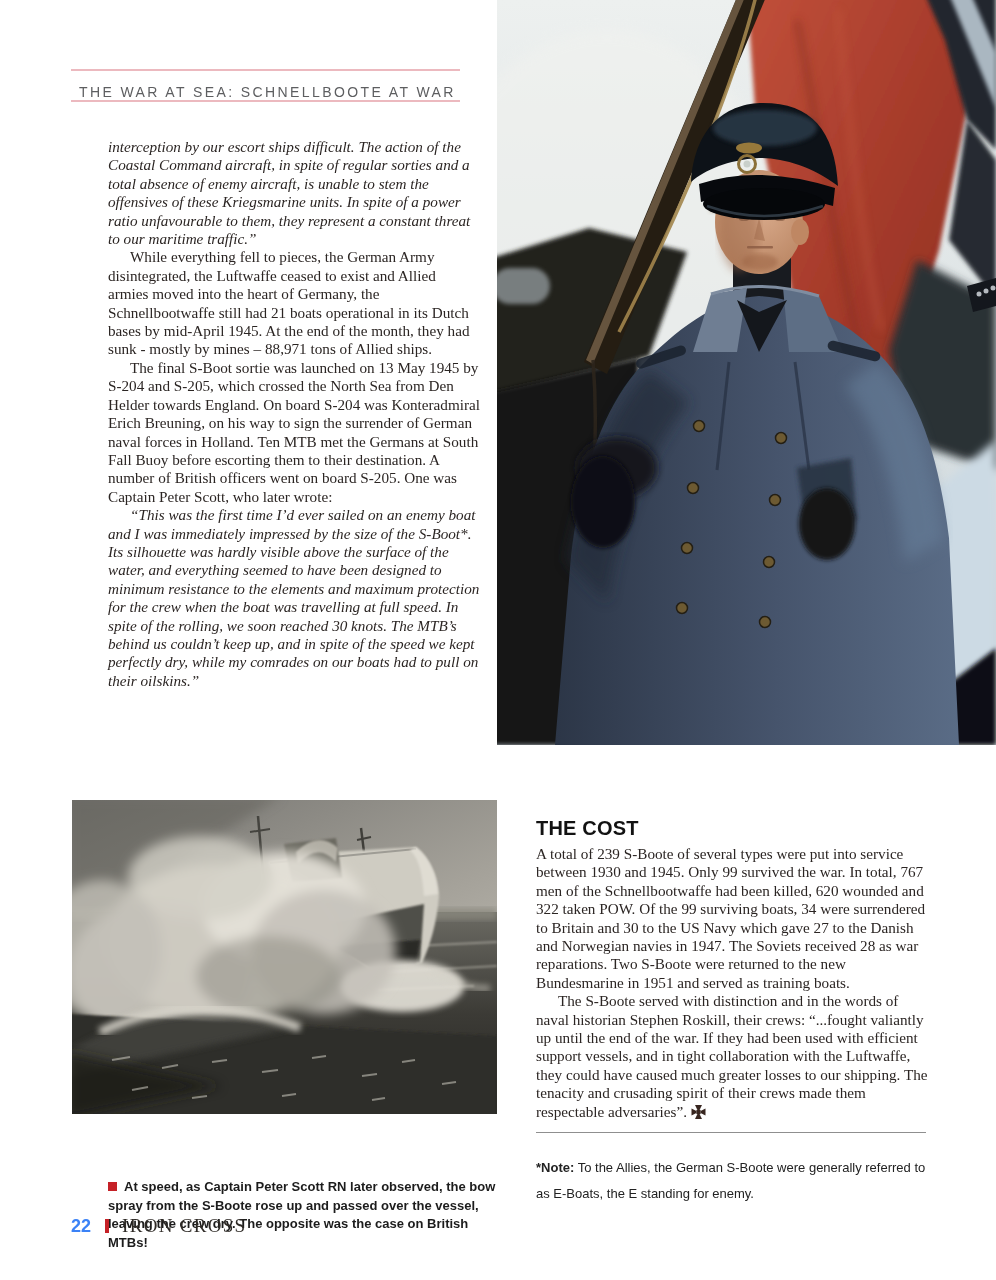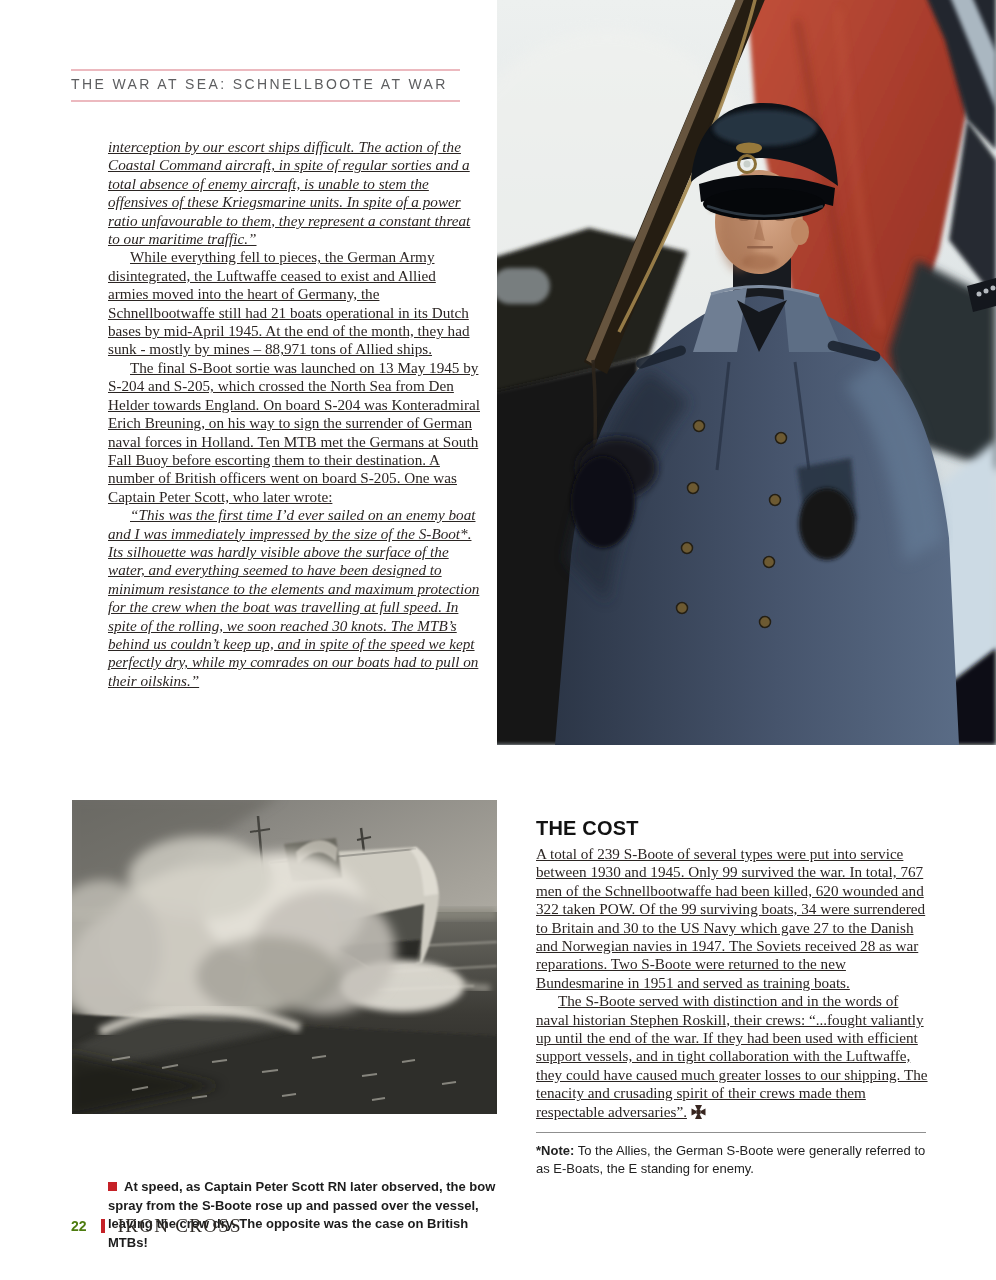--- a/index.html
+++ b/index.html
@@ -4,28 +4,28 @@
 <style>
   html,body { margin:0; padding:0; background:#ffffff; }
   .page {
     position:relative; width:996px; height:1280px; background:#ffffff;
     font-family:"Liberation Serif", serif; color:#2b2523; overflow:hidden;
   }
   
   .kicker-rule { position:absolute; left:71px; width:389px; height:2px; background:#ecb9bf; }
   .kicker-rule.top { top:69px; } .kicker-rule.bottom { top:100px; }
   .kicker {
-    position:absolute; left:71px; top:76px; margin:0;
+    position:absolute; left:71px; top:76px; margin:8px;
     font-family:"Liberation Sans", sans-serif; font-weight:400;
     font-size:14px; letter-spacing:2.4px; color:#5d5e60; white-space:nowrap;
   }
   
   .left-col  { position:absolute; left:108px; top:138px; width:372px; }
   .right-col { position:absolute; left:536px; top:797px; width:396px;margin-top:20px; }
-  .body { margin:0; font-size:15.2px; line-height:18.4px; color:#2b2523;text-decoration:underline; }
+  .body { margin:0; font-size:15.2px; line-height:18.4px; color:#2b2523; }
   .body.indent { text-indent:22px; }
   .body.italic { font-style:italic; }
   .cost-heading {
     margin:0 0 5px 0; font-family:"Liberation Sans", sans-serif;
     font-size:20px; font-weight:700; color:#121212; letter-spacing:0.2px;
   }
   
   figure { margin:0; padding:0; }
   .photo-officer { position:absolute; left:497px; top:0; width:499px; height:745px; }
   .photo-boat    { position:absolute; left:72px; top:800px; width:425px; height:314px; }
@@ -35,27 +35,27 @@
     font-family:"Liberation Sans", sans-serif; font-weight:700;
     font-size:13px; line-height:18.5px; color:#1c1c1c;
   }
   .caption-officer { position:absolute; left:531px; top:749px; width:460px; white-space:nowrap; font-size:12.5px; }
   .caption-boat    { position:absolute; left:108px; top:1178px; width:392px; }
   .bullet { display:inline-block; width:9px; height:9px; background:#c52127; margin-right:7px; }
   .credit { font-style:italic; }
   
   .note {
     position:absolute; left:536px; top:1132px; width:390px;
-    border-top:1px solid #8f8f8f; padding-top:9px;
-    font-family:"Liberation Sans", sans-serif; font-size:13px; line-height:18px; color:#222222;
+    border-top:1px solid #8f8f8f; padding-top:22px;
+    font-family:"Liberation Sans", sans-serif; font-size:13px; line-height:26px; color:#222222;
   }
   .note-bold { font-weight:700; }
   
   .footer { position:absolute; left:71px; top:1215px; display:flex; align-items:center; }
-  .pagenum { font-family:"Liberation Sans", sans-serif; font-weight:700; font-size:14px; color:#4d7c0f; }
+  .pagenum { font-family:"Liberation Sans", sans-serif; font-weight:700; font-size:18px; color:#3b82f6; }
   .footer-bar { width:4px; height:14px; background:#c52127; margin:0 13px 0 14px; }
   .magtitle { font-family:"Liberation Serif", serif; font-size:19px; letter-spacing:1.3px; color:#2e2a26; }
   .ironcross { display:inline-block; width:15px; height:14px; margin-left:4px; vertical-align:-2px; }
   .ironcross svg { width:15px; height:14px; display:block; }
 </style>
 </head>
 <body>
 
 <div class="page">
 

